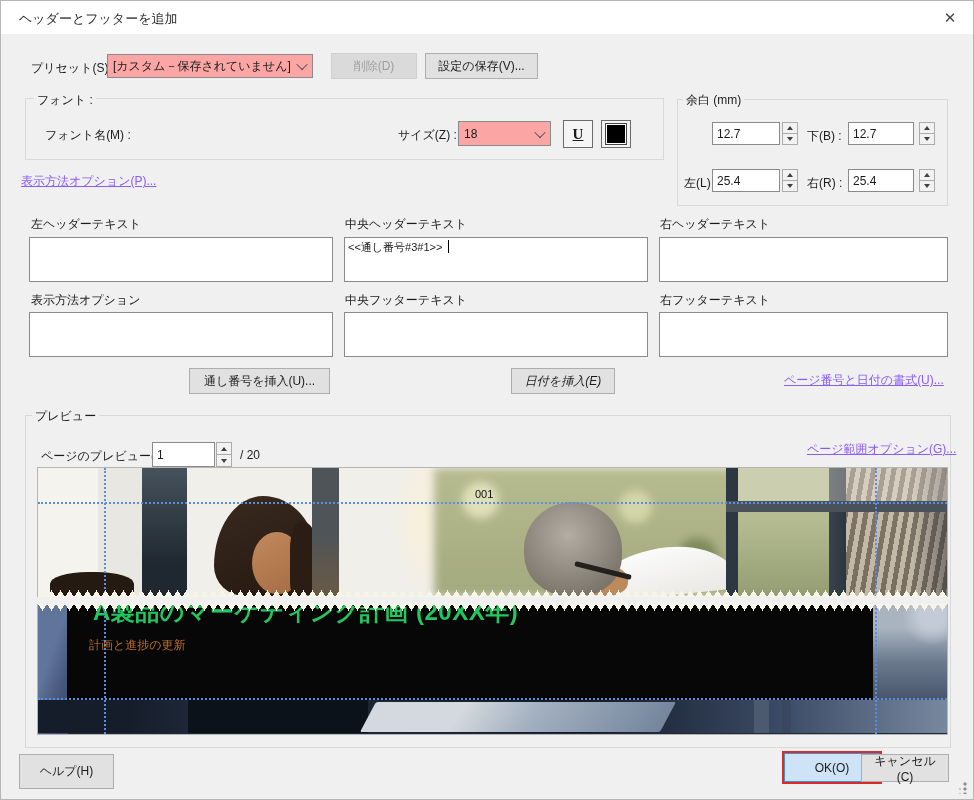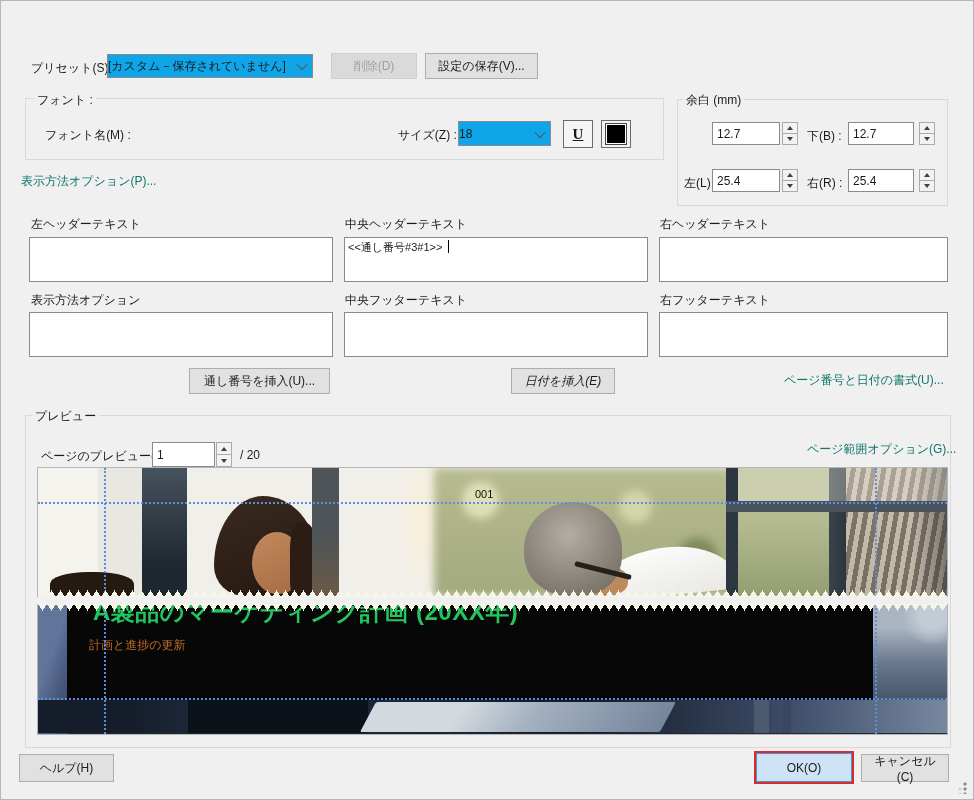--- a/index.html
+++ b/index.html
@@ -3,25 +3,25 @@
 <meta charset="utf-8">
 <style>
   html,body{margin:0;padding:0;background:#888;}
   .dialog{position:relative;width:974px;height:800px;background:#f0f0f0;
     font-family:"Liberation Sans",sans-serif;color:#1b1b1b;overflow:hidden;
     border:1px solid #b6b6b6;box-sizing:border-box;}
   .titlebar{position:absolute;left:0;top:0;width:100%;height:33px;background:#ffffff;}
   .title{position:absolute;left:18px;top:9px;font-size:13px;color:#2b2b2b;}
   .closebox{position:absolute;left:936px;top:6px;width:26px;height:22px;display:flex;align-items:center;justify-content:center;font-size:15px;color:#444;cursor:pointer;}
   .lbl{position:absolute;font-size:12px;white-space:nowrap;color:#1b1b1b;}
-  .link{position:absolute;font-size:12px;white-space:nowrap;color:#0f766e;cursor:pointer;}
+  .link{position:absolute;font-size:12px;white-space:nowrap;color:#8b5cf6;text-decoration:underline;cursor:pointer;}
   .btn{position:absolute;background:#e1e1e1;border:1px solid #adadad;font-size:12px;color:#1b1b1b;display:flex;align-items:center;justify-content:center;box-sizing:border-box;cursor:pointer;font-family:inherit;}
   .btn.disabled{background:#dadada;border-color:#cfcfcf;color:#9e9e9e;cursor:default;}
-  .btn.ok{background:#cfe3f6;border:1px solid #4a90c8;box-shadow:0 0 0 2px #d92b2b;}
-  .combo{position:absolute;background:#0ea5e9;border:1px solid #8a8a8a;box-sizing:border-box;display:flex;align-items:center;font-size:12px;cursor:pointer;}
+  .btn.ok{background:#cfe3f6;border:1px solid #4a90c8;box-shadow:0 0 0 2px #d92b2b;margin-left:28px;}
+  .combo{position:absolute;background:#fca5a5;border:1px solid #8a8a8a;box-sizing:border-box;display:flex;align-items:center;font-size:12px;padding-left:5px;cursor:pointer;}
   .combo .val{overflow:hidden;white-space:nowrap;}
   .arrowzone{margin-left:auto;width:20px;align-self:stretch;display:flex;align-items:center;justify-content:center;}
   .chev{width:7px;height:7px;border-right:1.5px solid #555;border-bottom:1.5px solid #555;transform:rotate(45deg) translate(-1px,-1px);}
   .input{position:absolute;background:#fff;border:1px solid #8a8a8a;font-size:12px;padding:2px 4px;box-sizing:border-box;font-family:inherit;color:#1b1b1b;}
   .spin{position:absolute;display:flex;flex-direction:column;box-sizing:border-box;}
   .spin .s{flex:1;background:#f2f2f2;border:1px solid #ababab;display:flex;align-items:center;justify-content:center;box-sizing:border-box;cursor:pointer;}
   .spin .s+.s{border-top:none;}
   .tu{width:0;height:0;border-left:3px solid transparent;border-right:3px solid transparent;border-bottom:4px solid #404040;}
   .td{width:0;height:0;border-left:3px solid transparent;border-right:3px solid transparent;border-top:4px solid #404040;}
   .group{position:absolute;border:1px solid #d9d9d9;box-sizing:border-box;}
@@ -47,20 +47,24 @@
      radial-gradient(circle at 10px 7px,#8f8f8f 1.4px,transparent 1.8px),
      radial-gradient(circle at 10px 12px,#8f8f8f 1.4px,transparent 1.8px),
      radial-gradient(circle at 5px 7px,#c9c9c9 1.2px,transparent 1.6px),
      radial-gradient(circle at 5px 12px,#c9c9c9 1.2px,transparent 1.6px);}
 </style>
 </head>
 <body>
 
 <div class="dialog">
 
+  <div class="titlebar">
+    <div class="title">ヘッダーとフッターを追加</div>
+    <div class="closebox">✕</div>
+  </div>
 
   <div class="lbl" style="left:30px;top:59px;">プリセット(S) :</div>
   <div class="combo" style="left:106px;top:53px;width:206px;height:24px;">
     <span class="val">[カスタム－保存されていません]</span>
     <span class="arrowzone">
         <span class="chev"></span>
       </span>
   </div>
   <button class="btn disabled" style="left:330px;top:52px;width:86px;height:26px;">削除(D)</button>
   <button class="btn" style="left:424px;top:52px;width:113px;height:26px;">設定の保存(V)...</button>
@@ -207,18 +211,18 @@
     <div class="ph-el" style="left:150px;top:96px;width:180px;height:33px;background:#0c1219;"></div>
     <div class="ph-el" style="left:330px;top:98px;width:300px;height:30px;background:linear-gradient(100deg,#d3d9de 0 30%,#a3b0c0 55%,#74859c);transform:skewX(-28deg);border-radius:2px;"></div>
     <div class="ph-el" style="left:716px;top:96px;width:15px;height:33px;background:#4c5a70;"></div>
     <div class="ph-el" style="left:744px;top:96px;width:9px;height:33px;background:#394760;"></div>
     <div class="dashv" style="left:66px;top:0;bottom:0;"></div>
     <div class="dashv" style="left:837px;top:0;bottom:0;"></div>
     <div class="dashh" style="left:0;right:0;top:94px;"></div>
     <div class="tear-t"></div>
   </div>
 
-  <button class="btn" style="left:18px;top:753px;width:95px;height:28px;">ヘルプ(H)</button>
+  <button class="btn" style="left:18px;top:753px;width:95px;height:35px;">ヘルプ(H)</button>
   <button class="btn ok" style="left:755px;top:752px;width:96px;height:29px;">OK(O)</button>
   <button class="btn" style="left:860px;top:753px;width:88px;height:28px;">キャンセル(C)</button>
   <div class="grip"></div>
 
 </div>
 
 </body></html>

